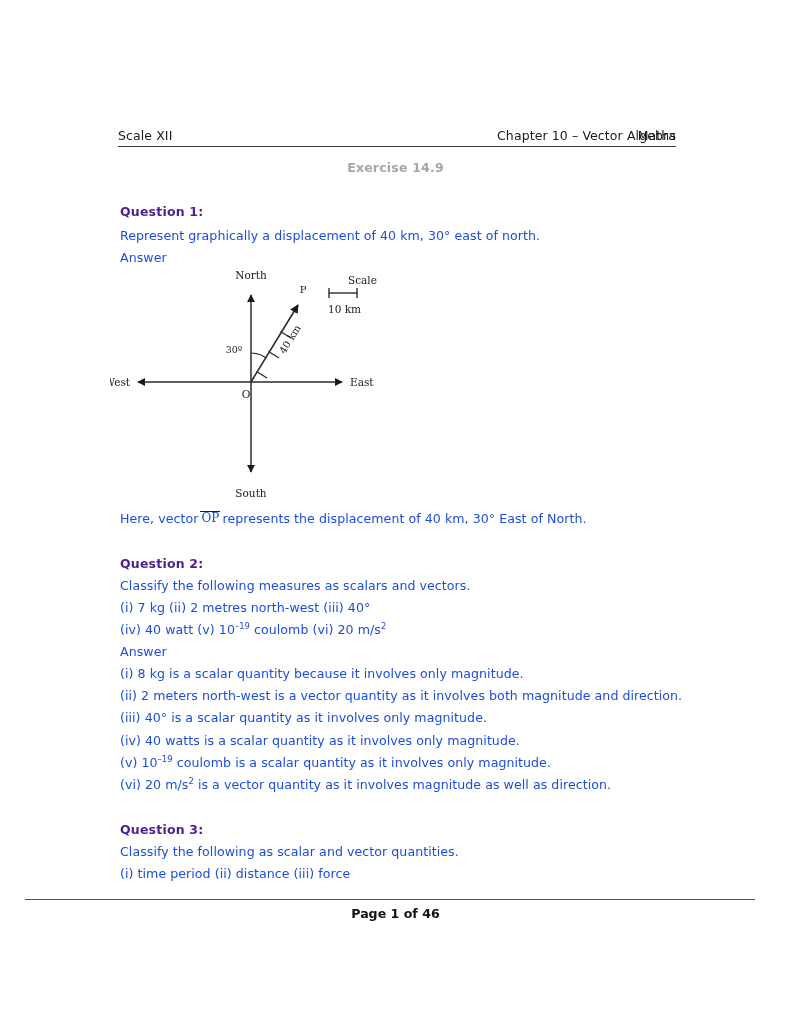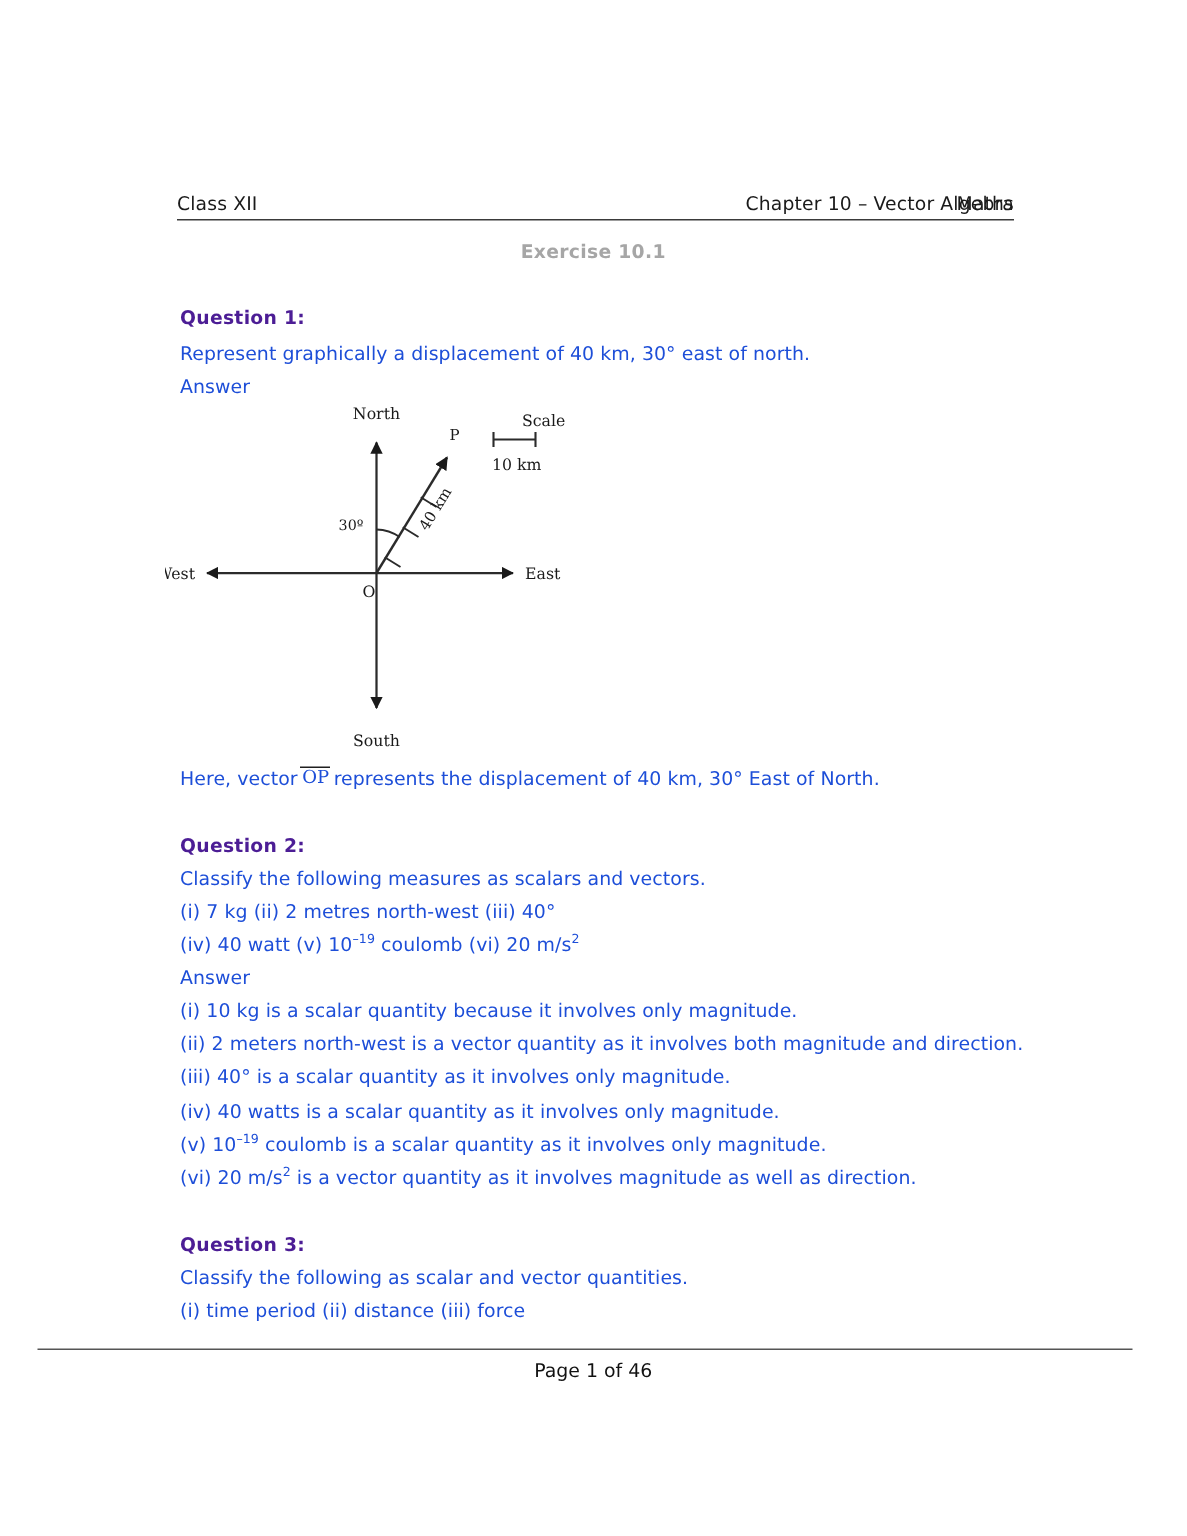--- a/index.html
+++ b/index.html
@@ -109,21 +109,21 @@
     height: 0;
     border-top: 1.6px solid #555555;
   }
   .footer-text {
     position: absolute;
     left: 0;
     right: 0;
     top: 906px;
     text-align: center;
     font-size: 12.6px;
-    font-weight: normal;
+    font-weight: bold;
     color: #111111;
   }
 
   
   .diagram {
     position: absolute;
     left: 110px;
     top: 265px;
     width: 300px;
     height: 240px;
@@ -133,27 +133,27 @@
     font-family: "DejaVu Serif", serif;
     fill: #1a1a1a;
   }
 </style>
 </head>
 <body>
 
 <div class="page">
 
   <div class="header">
-    <span class="h-left">Class XII</span>
+    <span class="h-left">Scale XII</span>
     <span class="h-center">Chapter 10 – Vector Algebra</span>
     <span class="h-right">Maths</span>
   </div>
   <div class="header-rule"></div>
 
-  <div class="exercise-title">Exercise 10.1</div>
+  <div class="exercise-title">Exercise 14.9</div>
 
   <div class="q-label" style="top:204px;">Question 1:</div>
   <div class="line" style="top:228px;">Represent graphically a displacement of 40 km, 30° east of north.</div>
   <div class="line" style="top:250px;">Answer</div>
 
   <div class="diagram">
     <svg width="300" height="240" viewBox="0 0 300 240" xmlns="http://www.w3.org/2000/svg">
       <defs>
         <marker id="arrowEnd" viewBox="0 0 10 10" refX="9" refY="5" markerWidth="5.5" markerHeight="5.5" orient="auto-start-reverse">
           <path d="M 0 0 L 10 5 L 0 10 z" fill="#1a1a1a"></path>
@@ -197,21 +197,21 @@
   </div>
 
   <div class="q-label" style="top:556px;">Question 2:</div>
   <div class="line" style="top:578px;">Classify the following measures as scalars and vectors.</div>
   <div class="line" style="top:600px;">(i) 7 kg (ii) 2 metres north-west (iii) 40°</div>
   <div class="line" style="top:622px;">
     <span>(iv) 40 watt (v) 10</span><sup>–19</sup><span> coulomb (vi) 20 m/s</span><sup>2</sup>
   </div>
   <div class="line" style="top:644px;">Answer</div>
 
-  <div class="line" style="top:666px;"> (i) 10 kg is a scalar quantity because it involves only magnitude.</div>
+  <div class="line" style="top:666px;"> (i) 8 kg is a scalar quantity because it involves only magnitude.</div>
   <div class="line" style="top:688px;">(ii) 2 meters north-west is a vector quantity as it involves both magnitude and direction.</div>
   <div class="line" style="top:710px;">(iii) 40° is a scalar quantity as it involves only magnitude.</div>
   <div class="line" style="top:733px;">(iv) 40 watts is a scalar quantity as it involves only magnitude.</div>
   <div class="line" style="top:755px;">
     <span>(v) 10</span><sup>–19</sup><span> coulomb is a scalar quantity as it involves only magnitude.</span>
   </div>
   <div class="line" style="top:777px;">
     <span>(vi) 20 m/s</span><sup>2</sup><span> is a vector quantity as it involves magnitude as well as direction.</span>
   </div>
 

